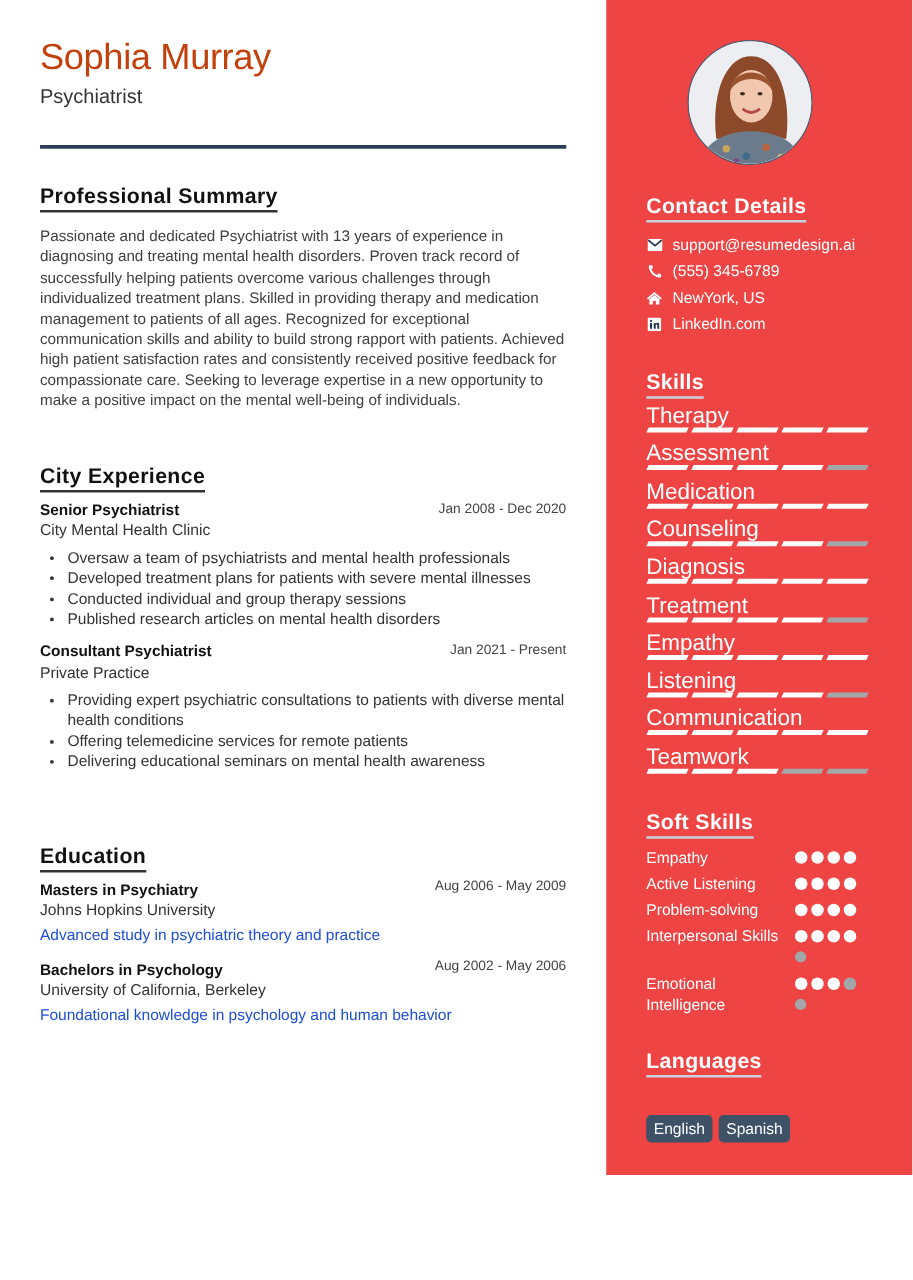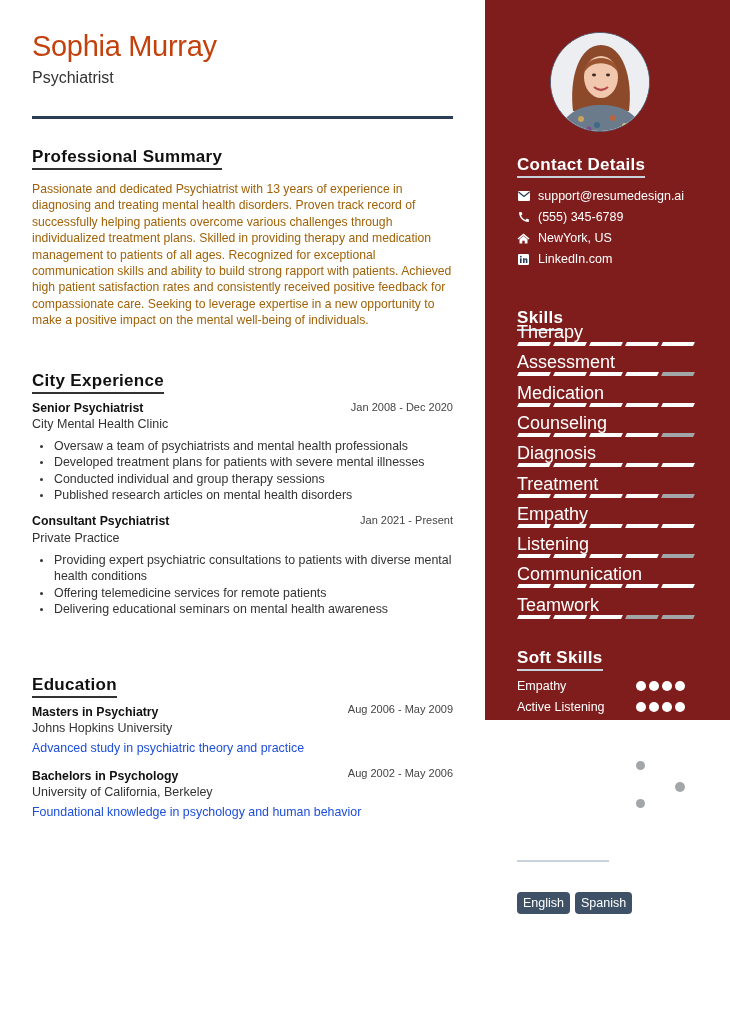--- a/index.html
+++ b/index.html
@@ -9,32 +9,32 @@
     .page { position: relative; width: 730px; height: 1024px; }
 
     
     .main { position: absolute; left: 32px; top: 0; width: 421px; }
     .name { position: absolute; top: 30px; left: 0; font-size: 29px; font-weight: 500; color: #c2410c; letter-spacing: -0.3px; white-space: nowrap; }
     .role { position: absolute; top: 69px; left: 0; font-size: 16px; color: #333; white-space: nowrap; }
     .header-rule { position: absolute; top: 116px; left: 0; width: 421px; height: 3px; background: #2c3e55; }
 
     .section-title { position: absolute; left: 0; font-size: 17px; font-weight: 700; color: #111; letter-spacing: 0.3px; white-space: nowrap; padding-bottom: 1px; border-bottom: 2px solid #333; }
 
-    .summary { position: absolute; top: 181px; left: 0; width: 421px; font-size: 12.2px; line-height: 16.4px; color: #a16207; }
+    .summary { position: absolute; top: 181px; left: 0; width: 421px; font-size: 12.2px; line-height: 16.4px; color: #404040; }
 
     .entry-title { position: absolute; left: 0; font-size: 12.3px; font-weight: 700; color: #111; white-space: nowrap; }
     .entry-date { position: absolute; right: 0; font-size: 11px; color: #444; white-space: nowrap; }
     .entry-org { position: absolute; left: 0; font-size: 12.5px; color: #333; white-space: nowrap; }
     .bullets { position: absolute; left: 0; width: 421px; list-style: none; font-size: 12.4px; line-height: 16.4px; color: #333; }
     .bullets li { position: relative; padding-left: 22px; }
     .bullets li::before { content: ""; position: absolute; left: 8px; top: 7px; width: 3px; height: 3px; border-radius: 50%; background: #333; }
     .entry-desc { position: absolute; left: 0; font-size: 12.4px; color: #1d4ed8; white-space: nowrap; }
 
     
-    .sidebar { position: absolute; left: 485px; top: 0; width: 245px; height: 720px; background: #7f1d1d; color: #fff; }
+    .sidebar { position: absolute; left: 485px; top: 0; width: 245px; height: 940px; background: #ef4444; color: #fff; }
     .avatar { position: absolute; left: 65px; top: 32px; width: 100px; height: 100px; border-radius: 50%; background: #e8e8ec; overflow: hidden; border: 1px solid #4b5d72; }
     .side-title { position: absolute; left: 32px; font-size: 17px; font-weight: 700; color: #fff; letter-spacing: 0.3px; white-space: nowrap; padding-bottom: 1px; border-bottom: 2px solid #c9d1db; }
 
     .contact-row { position: absolute; left: 32px; display: flex; align-items: center; gap: 8px; font-size: 12.5px; color: #fff; white-space: nowrap; }
     .contact-icon { width: 13px; height: 13px; display: inline-flex; align-items: center; justify-content: center; }
 
     .skill-label { position: absolute; left: 32px; font-size: 18px; color: #fff; white-space: nowrap; }
     .skill-bar { position: absolute; left: 33px; display: flex; gap: 4px; }
     .seg { width: 32px; height: 4px; transform: skewX(-25deg); background: #ffffff; }
     .seg.off { background: #a3a6a9; }
@@ -156,21 +156,21 @@
         <svg width="11" height="11" viewBox="0 0 11 11">
             <rect width="11" height="11" rx="1.2" fill="#fff"></rect>
             <rect x="2" y="4.3" width="1.6" height="4.7" fill="#263a51"></rect>
             <circle cx="2.8" cy="2.7" r="0.9" fill="#263a51"></circle>
             <path d="M5 4.3 H6.5 V5 C6.9 4.4 7.5 4.2 8 4.2 C9 4.2 9.4 4.9 9.4 6 V9 H7.8 V6.3 C7.8 5.8 7.6 5.6 7.2 5.6 C6.8 5.6 6.6 5.9 6.6 6.4 V9 H5 Z" fill="#263a51"></path>
           </svg>
       </span>
       <span>LinkedIn.com</span>
     </div>
 
-    <div class="side-title" style="top:308px;">Skills</div>
+    <div class="side-title" style="top:296px;">Skills</div>
     <div id="skills-container">
         <div class="skill-label" style="top: 322px;">Therapy</div>
         <div class="skill-bar" style="top: 342px;">
           <span class="seg"></span>
           <span class="seg"></span>
           <span class="seg"></span>
           <span class="seg"></span>
           <span class="seg"></span>
         </div>
         <div class="skill-label" style="top: 352.3px;">Assessment</div>

